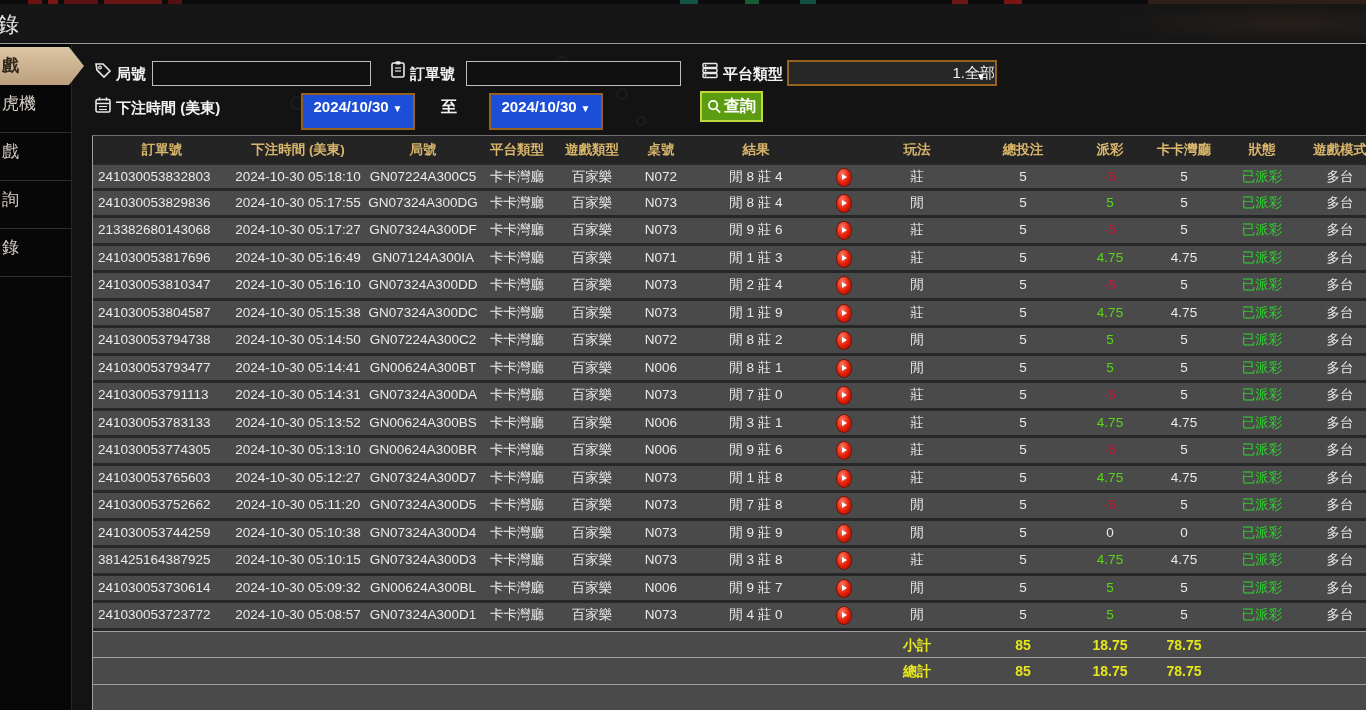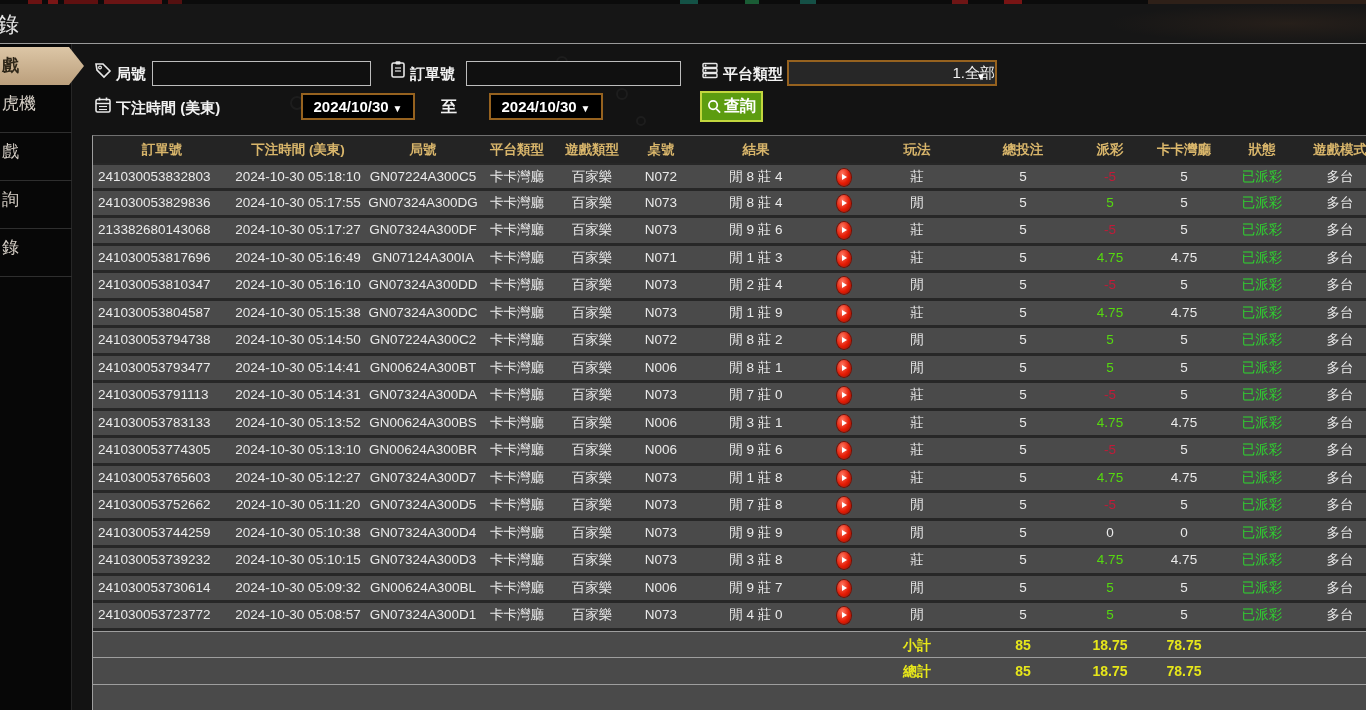--- a/index.html
+++ b/index.html
@@ -32,21 +32,21 @@
   
   .filters { position:absolute; left:73px; top:44px; width:1293px; height:91px; z-index:3; }
   .flabel { position:absolute; color:#f2f2f2; font-size:15px; font-weight:bold; white-space:nowrap; }
   .ficon { position:absolute; width:18px; height:18px; }
   .ficon svg { width:18px; height:18px; display:block; }
   .tinput { position:absolute; height:25px; background:#101010; border:1px solid #bdbdbd; color:#eee;
      font-size:14px; padding:0 6px; outline:none; }
   .fselect { position:absolute; height:26px; background:#272727; border:2px solid #96621f; color:#f2f2f2;
      font-size:15px; line-height:22px; padding-left:8px; cursor:pointer;text-align:right; }
   .fselect .arrow { position:absolute; right:9px; top:4px; font-size:10px; color:#fff; }
-  .datebtn { position:absolute; width:114px; height:27px; background:#000000; border:2px solid #96621f;
+  .datebtn { position:absolute; width:114px; height:37px; background:#1d4ed8; border:2px solid #96621f;
      color:#fff; font-size:15px; font-weight:bold; text-align:center; line-height:23px; cursor:pointer; }
   .datebtn .arrow { font-size:10px; margin-left:4px; }
   .searchbtn { position:absolute; left:627px; top:47px; width:63px; height:31px; background:#5c9c10;
      border:2px solid #c2d63e; color:#fff; font-size:16px; font-weight:bold; cursor:pointer;
      display:flex; align-items:center; justify-content:center; gap:2px; padding:0; }
   .searchbtn svg { width:15px; height:15px; }
 
   
   :root { --cols:138px 134px 116px 72px 78px 60px 130px 46px 100px 112px 62px 86px 70px 86px; }
   .table { position:absolute; left:92px; top:135px; width:1290px; height:575px; background:#4a4a4a;
@@ -421,21 +421,21 @@
           <div class="cell">閒 9 莊 9</div>
           <div class="cell"><span class="playbtn"></span></div>
           <div class="cell">閒</div>
           <div class="cell">5</div>
           <div class="cell zero">0</div>
           <div class="cell">0</div>
           <div class="cell status">已派彩</div>
           <div class="cell">多台</div>
         </div>
         <div class="trow">
-          <div class="cell left">241030053739232</div>
+          <div class="cell left">381425164387925</div>
           <div class="cell">2024-10-30 05:10:15</div>
           <div class="cell">GN07324A300D3</div>
           <div class="cell">卡卡灣廳</div>
           <div class="cell">百家樂</div>
           <div class="cell">N073</div>
           <div class="cell">閒 3 莊 8</div>
           <div class="cell"><span class="playbtn"></span></div>
           <div class="cell">莊</div>
           <div class="cell">5</div>
           <div class="cell pos">4.75</div>

